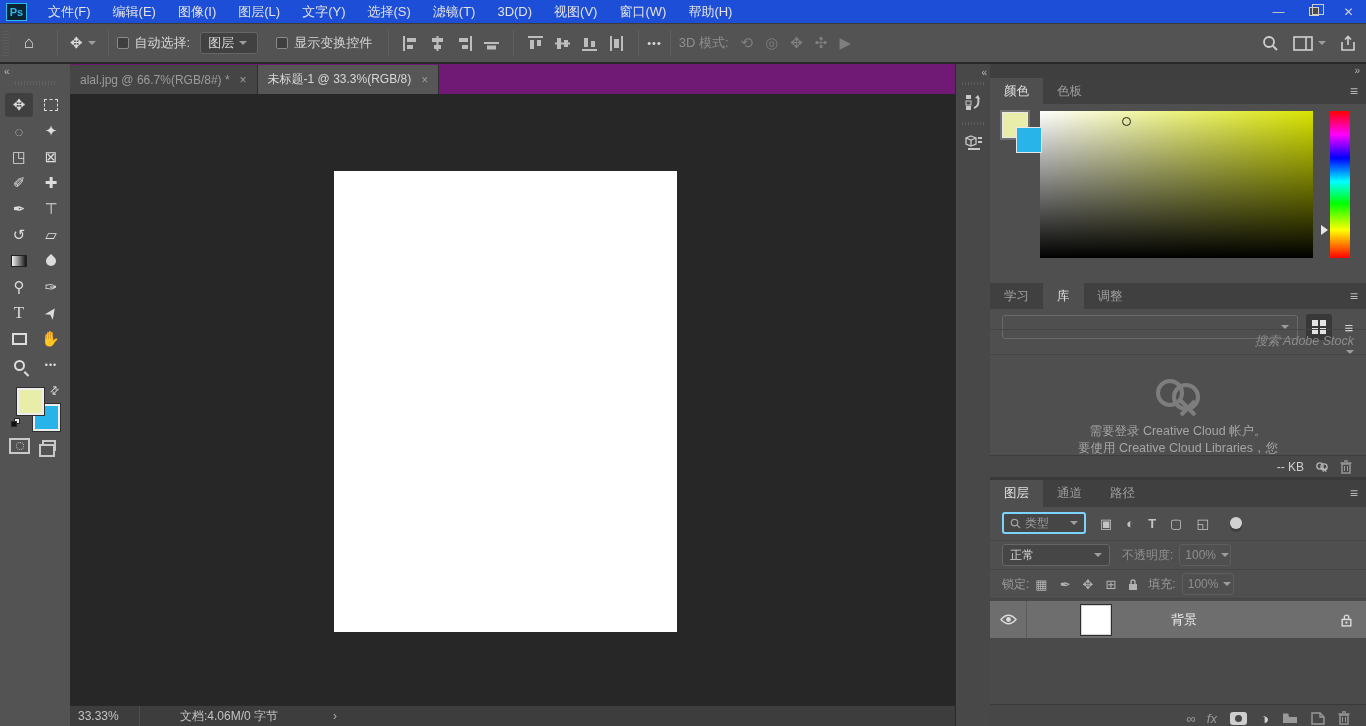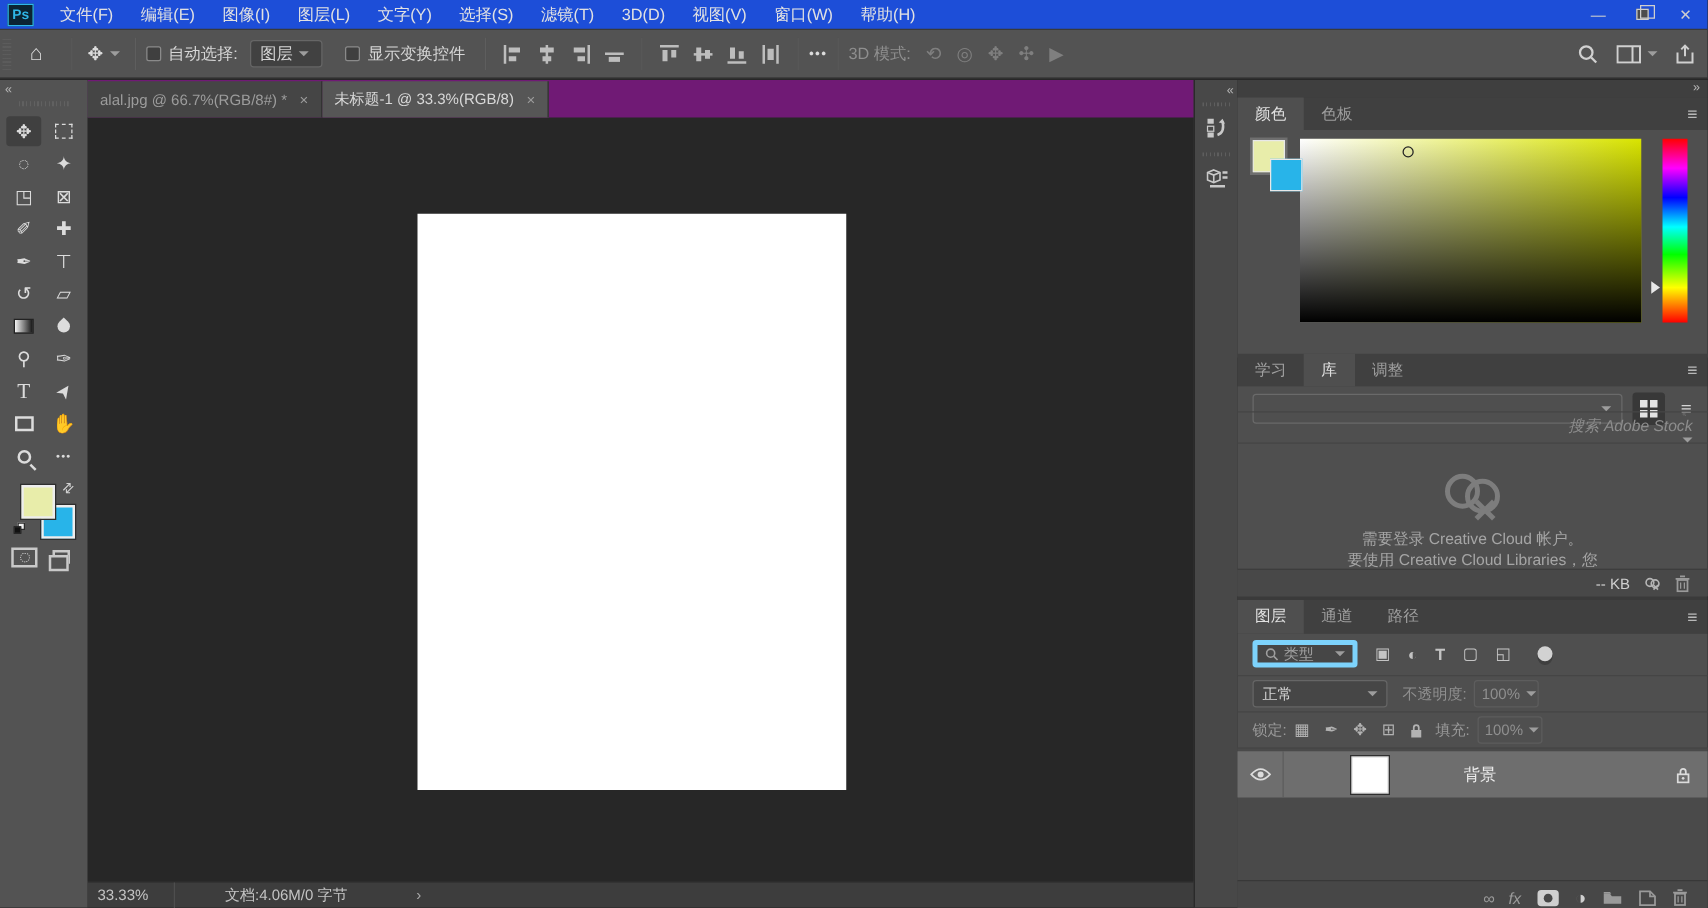--- a/index.html
+++ b/index.html
@@ -104,21 +104,21 @@
   #gridbtn i { width:14px; height:14px; display:grid; grid-template-columns:6px 6px; grid-template-rows:6px 6px; gap:2px;}
   #gridbtn i b { background:#e3e3e3; display:block;}
   #listbtn { left:346px; color:#d5d5d5; font-size:15px;}
   .searchrow { position:absolute; left:0; top:20px; width:376px; height:26px; border-top:1px solid #454545; border-bottom:1px solid #454545; display:flex; align-items:flex-end; padding:0 12px;flex-direction:column; }
   .searchtext { font-style:italic; color:#8d8d8d; font-size:12.5px; margin-left:8px; flex:1;}
   .ccarea { position:absolute; left:0; top:66px; width:376px; height:80px; text-align:center; color:#a5a5a5; font-size:12.5px;}
   .libfooter { position:absolute; left:0; top:146px; width:376px; height:22px; background:#484848; border-top:1px solid #3d3d3d; display:flex; align-items:center; justify-content:flex-end; gap:10px; padding-right:14px; color:#cfcfcf; font-size:12px;}
 
   
   .filterrow { position:absolute; left:0; top:0; width:376px; height:32px; display:flex; align-items:center; padding-left:12px;}
-  .typecombo { width:84px; height:22px; border:4px solid #7dd3fc; border-radius:3px; background:#464646; display:flex; align-items:center; padding:0 6px; color:#9f9f9f; font-size:12px;}
+  .typecombo { width:84px; height:22px; border:2px solid #7dd3fc; border-radius:3px; background:#464646; display:flex; align-items:center; padding:0 6px; color:#9f9f9f; font-size:12px;}
   .ficon { color:#c3c3c3; font-size:13px; margin:0 7px;}
   .ftoggle { width:12px; height:12px; border-radius:50%; background:#d2d2d2; margin-left:14px; box-shadow:0 3px 0 #3f3f3f;}
   .blendrow { position:absolute; left:0; top:33px; width:376px; height:29px; display:flex; align-items:center; padding-left:12px; border-top:1px solid #454545;}
   .blendcombo { width:108px; height:22px; border:1px solid #666; border-radius:3px; background:#464646; display:flex; align-items:center; justify-content:space-between; padding:0 7px; font-size:12px; color:#d2d2d2;}
   .pctcombo { width:52px; height:22px; border:1px solid #5d5d5d; border-radius:3px; display:flex; align-items:center; justify-content:space-between; padding:0 5px; font-size:12px; color:#8f8f8f;}
   .lockrow { position:absolute; left:0; top:62px; width:376px; height:29px; display:flex; align-items:center; padding-left:12px; border-top:1px solid #454545; color:#9a9a9a; font-size:12px;}
   .lkicon { color:#b2b2b2; font-size:13px; margin:0 6px;}
   .layerlist { position:absolute; left:0; top:91px; width:376px; height:106px; background:#4a4a4a; border-top:1px solid #454545;}
   .layerrow { position:absolute; left:0; top:2px; width:376px; height:37px; background:#6e6e6e; display:flex; align-items:center;gap:48px;}
   .eyecell { width:37px; height:37px; display:flex; align-items:center; justify-content:center; border-right:1px solid #5c5c5c;}

